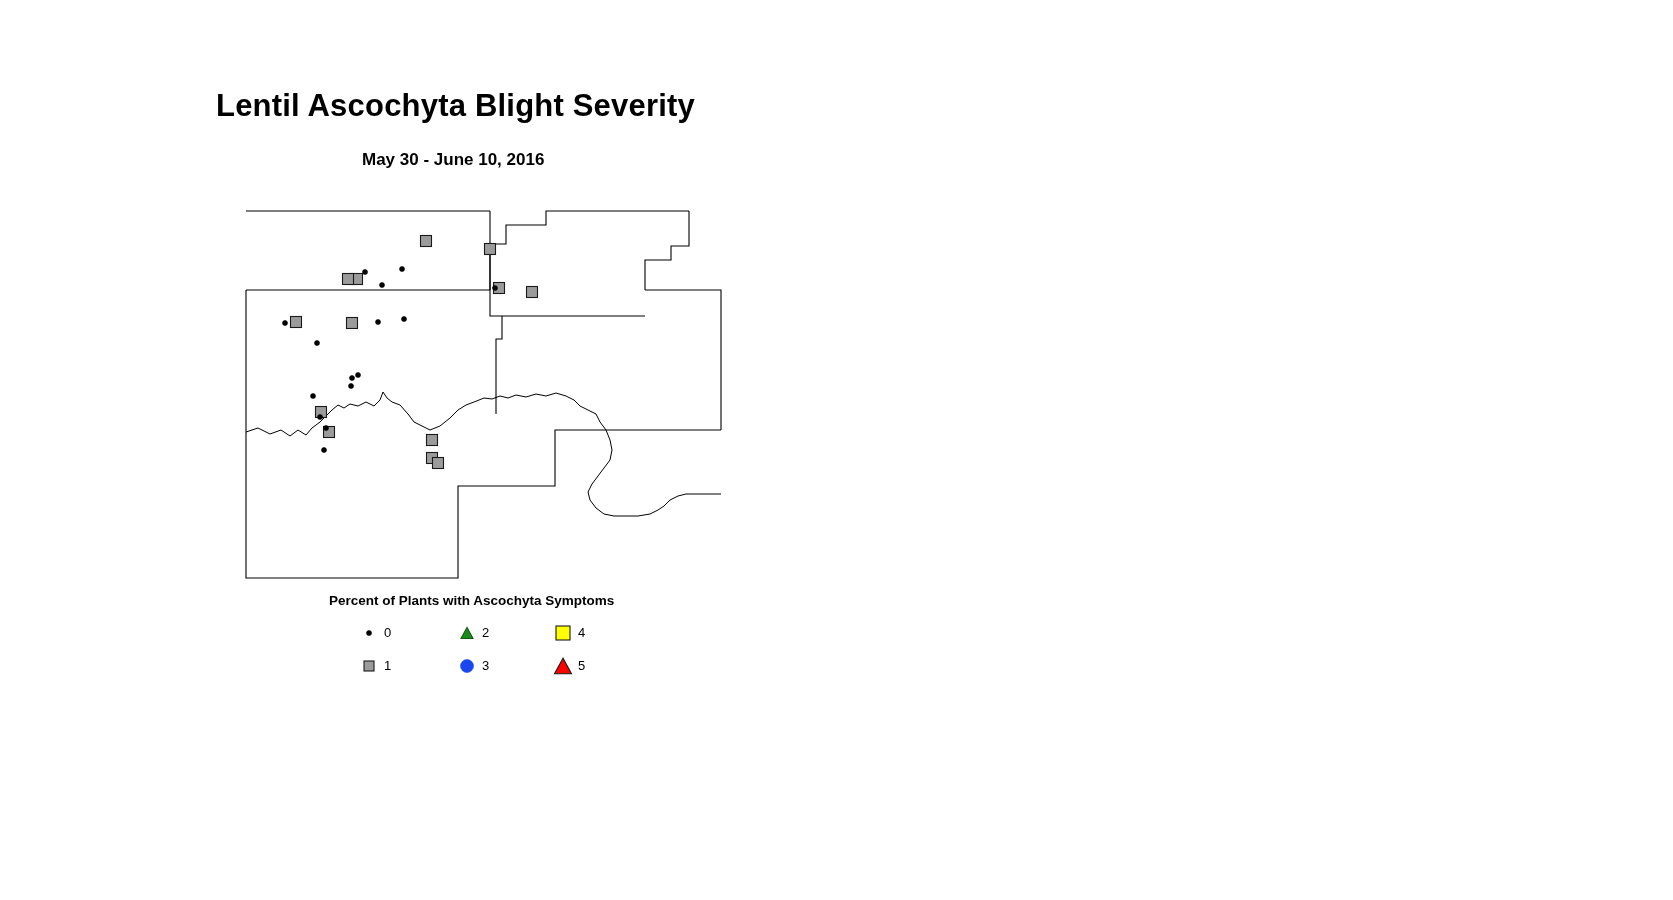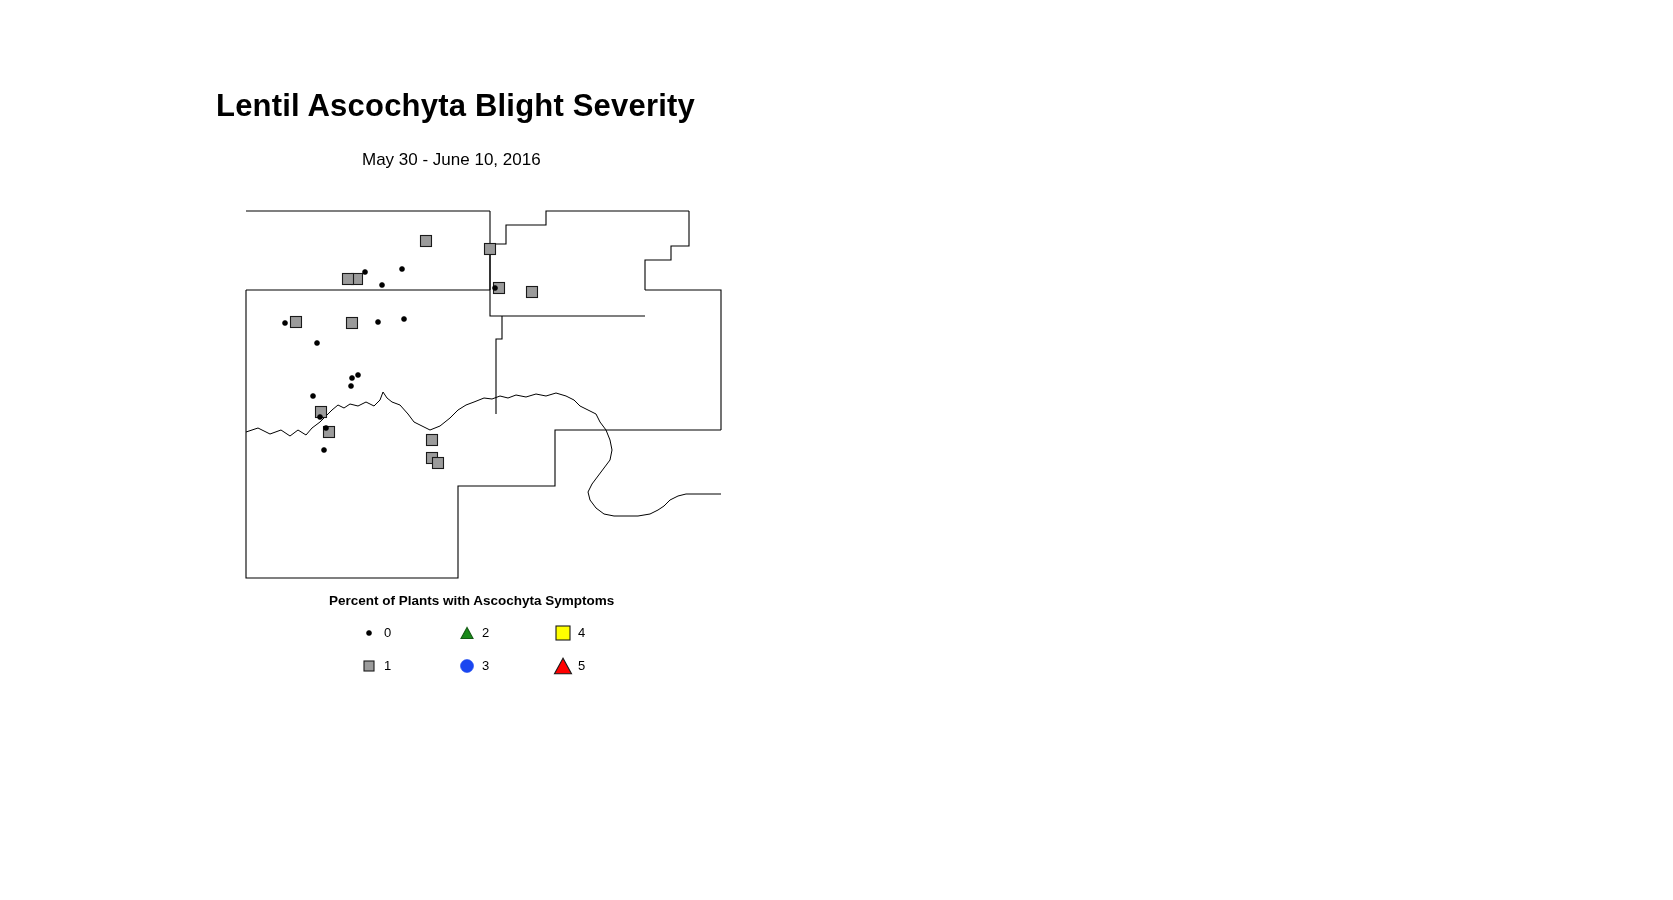--- a/index.html
+++ b/index.html
@@ -11,21 +11,21 @@
   }
   #figure{position:absolute;left:0;top:0;width:1624px;height:900px;}
 
   #title{
     position:absolute;left:216px;top:88px;
     font-size:31px;font-weight:bold;letter-spacing:0.2px;
     white-space:nowrap;
   }
   #subtitle{
     position:absolute;left:362px;top:150px;
-    font-size:17px;font-weight:normal;
+    font-size:17px;font-weight:bold;
     white-space:nowrap;
   }
 
   #map-area{
     position:absolute;left:240px;top:200px;
     width:500px;height:390px;
   }
   #map-svg{display:block;width:500px;height:390px;overflow:visible;}
 
   .county-line{fill:none;stroke:#000000;stroke-width:1.1;}

